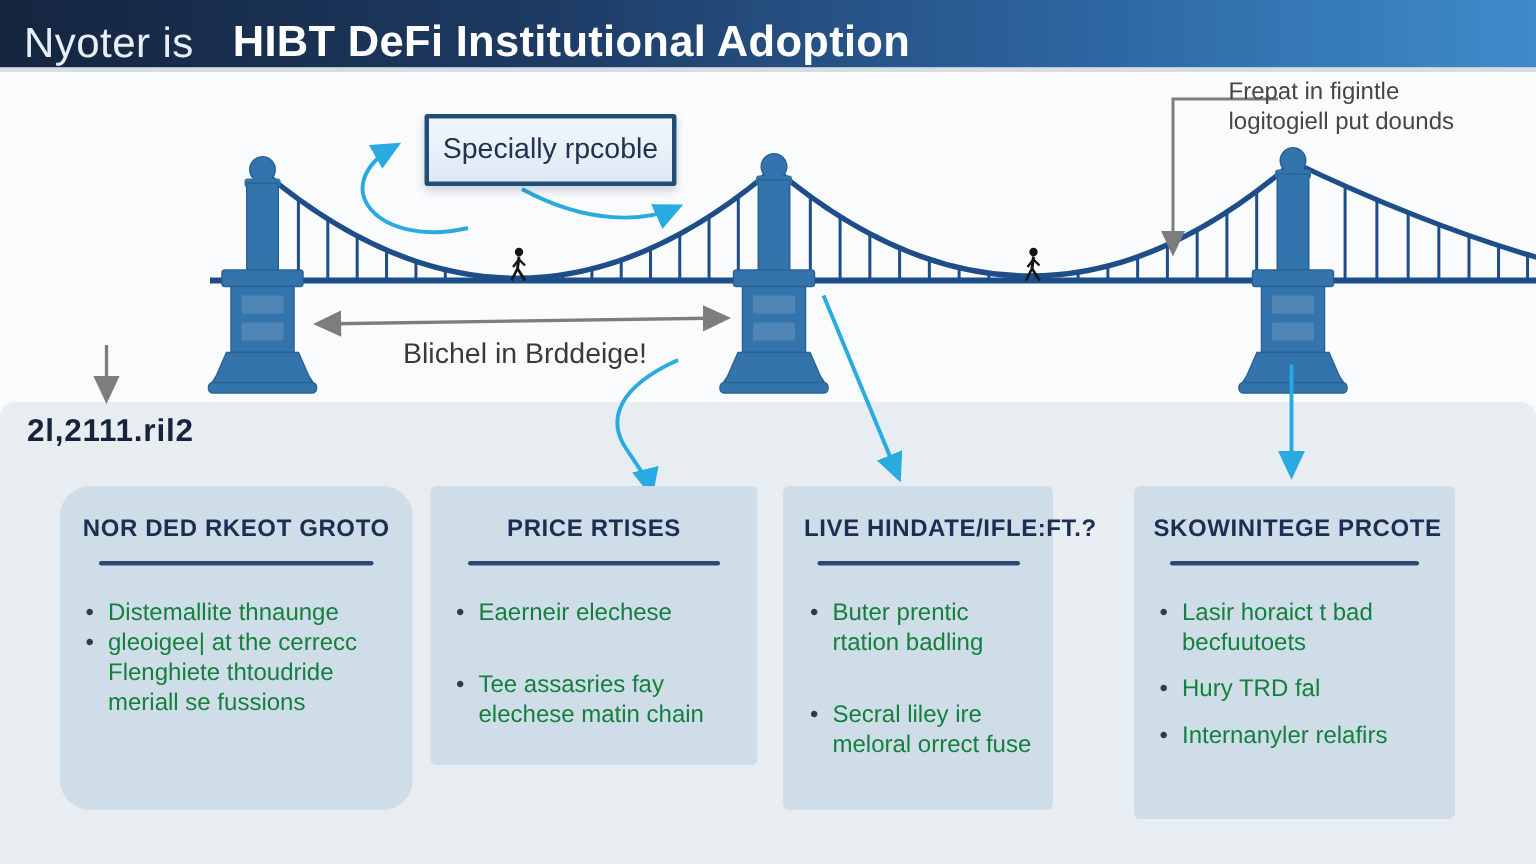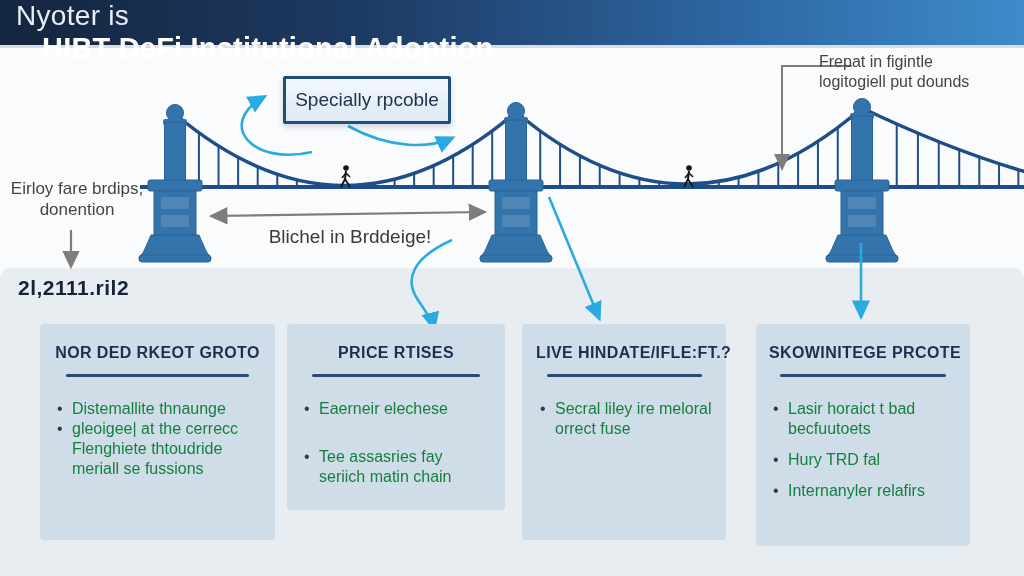--- a/index.html
+++ b/index.html
@@ -4,23 +4,22 @@
 <style>
   html,body{margin:0;padding:0;background:#222;}
   .stage{
     position:relative;width:1024px;height:576px;overflow:hidden;
     background:#fafbfc;font-family:"Liberation Sans", sans-serif;
   }
   
   .title-bar{
     position:absolute;left:0;top:0;width:1024px;height:48px;
     background:linear-gradient(90deg,#14253e 0%,#1d3a63 35%,#2f6ba8 75%,#3e8bc9 100%);
-    display:flex;align-items:flex-start;box-sizing:border-box;padding-left:16px;
+    display:flex;align-items:flex-end;box-sizing:border-box;padding-left:16px;
     border-bottom:3px solid #d8dde3;
-    flex-direction:column;
   }
   .title-prefix{color:#e9eef6;font-size:28px;font-weight:500;letter-spacing:.3px;}
   .title-main{color:#ffffff;font-size:29px;font-weight:800;margin-left:26px;letter-spacing:.2px;}
   
   .diagram-svg{position:absolute;left:0;top:0;width:1024px;height:576px;pointer-events:none;}
   
   .bottom-panel{
     position:absolute;left:0;top:268px;width:1024px;height:308px;
     background:#e8edf2;border-radius:10px 10px 0 0;
   }
@@ -43,23 +42,23 @@
   .note-right{left:819px;top:52px;width:168px;font-size:16px;text-align:left;}
   .bridge-label{
     position:absolute;left:225px;top:226px;width:250px;text-align:center;
     font-size:19px;color:#3a3a3a;
   }
   
   .card{
     position:absolute;top:324px;background:#cfdde9;border-radius:4px;
     box-sizing:border-box;padding:20px 13px 12px 13px;
   }
-  .card-1{left:40px;width:235px;height:216px;}
+  .card-1{left:40px;width:235px;height:216px;border-radius:20px;}
   .card-2{left:287px;width:218px;height:186px;}
-  .card-3{left:522px;width:204px;height:216px;padding-left:14px;}
+  .card-3{left:522px;width:180px;height:216px;padding-left:14px;}
   .card-4{left:756px;width:214px;height:222px;}
   .card-title{
     text-align:center;font-size:16px;font-weight:800;color:#1b2f52;
     letter-spacing:.4px;white-space:nowrap;
   }
   .card-underline{height:3px;background:#2c4a70;border-radius:2px;margin:12px auto 0 auto;width:88%;}
   .card ul{margin:22px 0 0 0;padding:0 0 0 4px;}
   .card li{
     list-style:none;position:relative;padding-left:15px;
     font-size:16px;line-height:1.25;color:#15803d;
@@ -202,24 +201,20 @@
 
   <div class="title-bar">
     <span class="title-prefix">Nyoter is</span>
     <span class="title-main">HIBT DeFi Institutional Adoption</span>
   </div>
 
   <div class="callout">
     <span>Specially rpcoble</span>
   </div>
 
-  <div class="note note-left">
-    <div>Eirloy fare brdips,</div>
-    <div>donention</div>
-  </div>
 
   <div class="note note-right">
     <div>Frepat in figintle</div>
     <div>logitogiell put dounds</div>
   </div>
 
   <div class="bridge-label">Blichel in Brddeige!</div>
 
   <div class="panel-code">2l,2111.ril2</div>
 
@@ -230,28 +225,29 @@
       <li>Distemallite thnaunge</li>
       <li>gleoigee| at the cerrecc Flenghiete thtoudride meriall se fussions</li>
     </ul>
   </div>
 
   <div class="card card-2 gap-lg">
     <div class="card-title">PRICE RTISES</div>
     <div class="card-underline"></div>
     <ul>
       <li>Eaerneir elechese</li>
-      <li>Tee assasries fay seriich matin chain</li>
+      <li>Tee assasries fay elechese matin chain</li>
     </ul>
   </div>
 
   <div class="card card-3 gap-lg">
     <div class="card-title">LIVE HINDATE/IFLE:FT.?</div>
     <div class="card-underline"></div>
     <ul>
+      <li>Buter prentic rtation badling</li>
       <li>Secral liley ire meloral orrect fuse</li>
     </ul>
   </div>
 
   <div class="card card-4">
     <div class="card-title">SKOWINITEGE PRCOTE</div>
     <div class="card-underline"></div>
     <ul>
       <li>Lasir horaict t bad becfuutoets</li>
       <li>Hury TRD fal</li>

